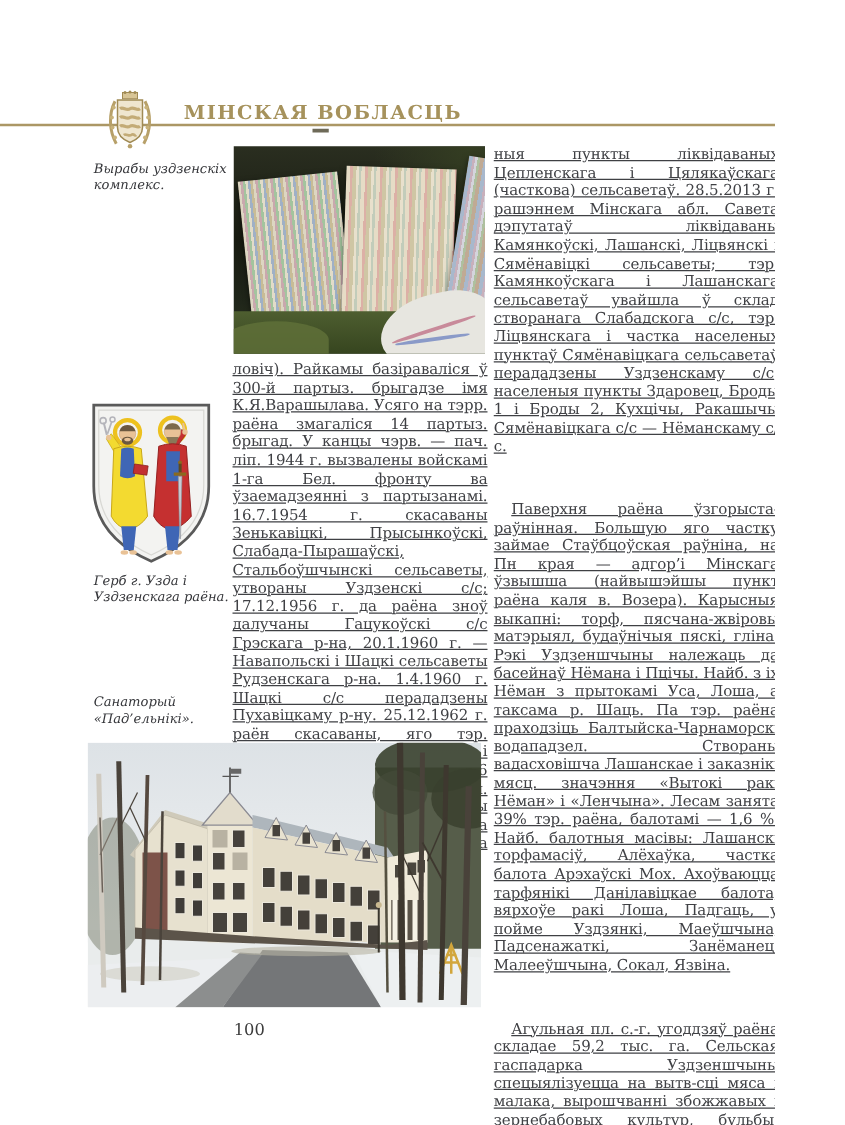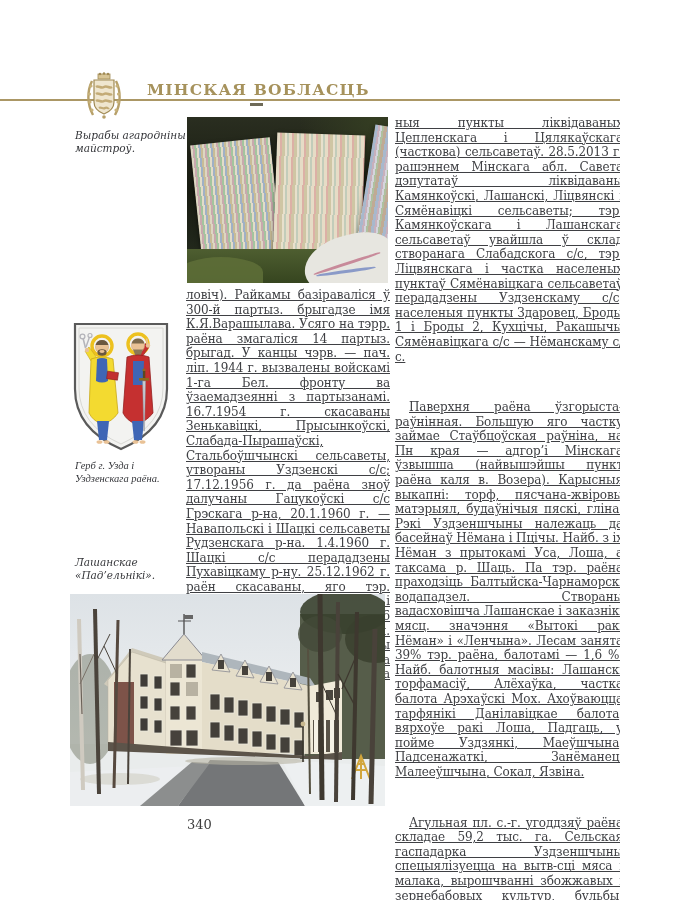--- a/index.html
+++ b/index.html
@@ -10,21 +10,21 @@
   .rule-gold{position:absolute;left:0;top:99px;width:676px;height:2px;background:#ab9765;}
   .rule-dash{position:absolute;left:250px;top:103px;width:13px;height:3px;background:#6e6a58;}
   .emblem{position:absolute;left:85px;top:72px;width:38px;height:47px;}
   .page-title{position:absolute;left:147px;top:80px;margin:0;font-size:15.5px;font-weight:700;
         letter-spacing:1.2px;color:#a6925c;font-family:"DejaVu Serif", serif;white-space:nowrap;}
 
   
   .caption{position:absolute;left:75px;width:112px;font-style:italic;font-size:10.5px;
         line-height:13px;color:#35363a;}
   .caption-1{top:129px;}
-  .caption-2{top:459px;font-family:Liberation Serif, serif;}
+  .caption-2{top:459px;}
   .caption-3{top:556px;}
 
   
   .col{position:absolute;font-size:12px;line-height:14.6px;text-align:justify;letter-spacing:-0.1px;}
   .col p{margin:0;text-decoration:underline;}
   .col p.indent{text-indent:14px;margin-top:36px;}
   .col-middle{left:186px;top:288px;width:204px;}
   .col-right{left:395px;top:116px;width:228px;}
 
   .page-number{position:absolute;left:187px;top:817px;font-size:13px;color:#3c3c3c;}
@@ -83,23 +83,23 @@
       <path d="M9,8 H29 V30 Q29,38 19,42 Q9,38 9,30 Z" fill="#efe6cf" stroke="#a08a54" stroke-width="1.2"></path>
       <path d="M11,15 C13.5,13 16,17 19,15 C22,13 24.5,17 27,15" fill="none" stroke="#c3ab76" stroke-width="2.6"></path>
       <path d="M11,22 C13.5,20 16,24 19,22 C22,20 24.5,24 27,22" fill="none" stroke="#c3ab76" stroke-width="2.6"></path>
       <path d="M11,29 C13.5,27 16,31 19,29 C22,27 24.5,31 27,29" fill="none" stroke="#c3ab76" stroke-width="2.6"></path>
       <path d="M14,36 C16,34.5 18,37.5 20,36 C22,34.5 23,37 24,36" fill="none" stroke="#c3ab76" stroke-width="2.2"></path>
       <circle cx="19" cy="45" r="1.8" fill="#b7a069"></circle>
     </svg>
   </div>
   <h1 class="page-title">МІНСКАЯ ВОБЛАСЦЬ</h1>
 
-  <div class="caption caption-1">Вырабы агародніны майстроў.</div>
+  <div class="caption caption-1">Вырабы уздзенскіх комплекс.</div>
   <div class="caption caption-2">Герб г. Узда і Уздзенскага раёна.</div>
-  <div class="caption caption-3">Лашанскае «Пад’ельнікі».</div>
+  <div class="caption caption-3">Санаторый «Пад’ельнікі».</div>
 
   <div class="photo-textiles">
     <div class="foliage"></div>
     <div class="panel panel-1"></div>
     <div class="panel panel-2"></div>
     <div class="panel panel-3"></div>
     <div class="grass"></div>
     <div class="grass-light"></div>
     <div class="cloth"></div>
     <div class="ribbon ribbon-1"></div>
@@ -287,15 +287,15 @@
         <line x1="266" y1="208" x2="268" y2="8" stroke="#49423a" stroke-width="4"></line>
         <line x1="283" y1="206" x2="287" y2="18" stroke="#3e382f" stroke-width="4"></line>
         <line x1="301" y1="210" x2="305" y2="35" stroke="#49423a" stroke-width="5"></line>
         <line x1="268" y1="80" x2="284" y2="110" stroke="#3e382f" stroke-width="1.4"></line>
         <line x1="287" y1="60" x2="272" y2="95" stroke="#3e382f" stroke-width="1.2"></line>
         <line x1="252" y1="90" x2="266" y2="120" stroke="#3e382f" stroke-width="1"></line>
       </g>
     </svg>
   </div>
 
-  <div class="page-number">340</div>
+  <div class="page-number">100</div>
 
 </div>
 
 </body></html>

